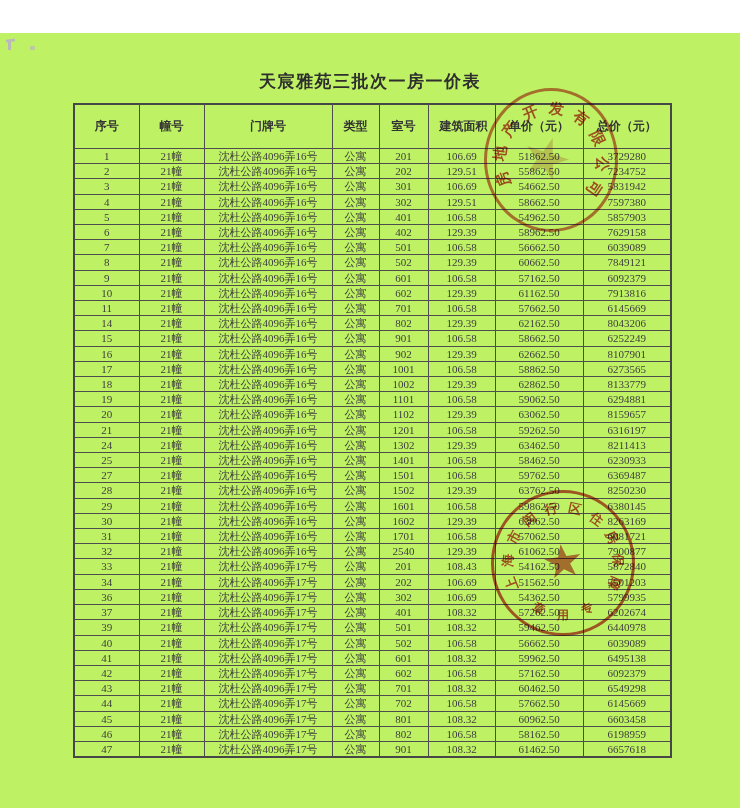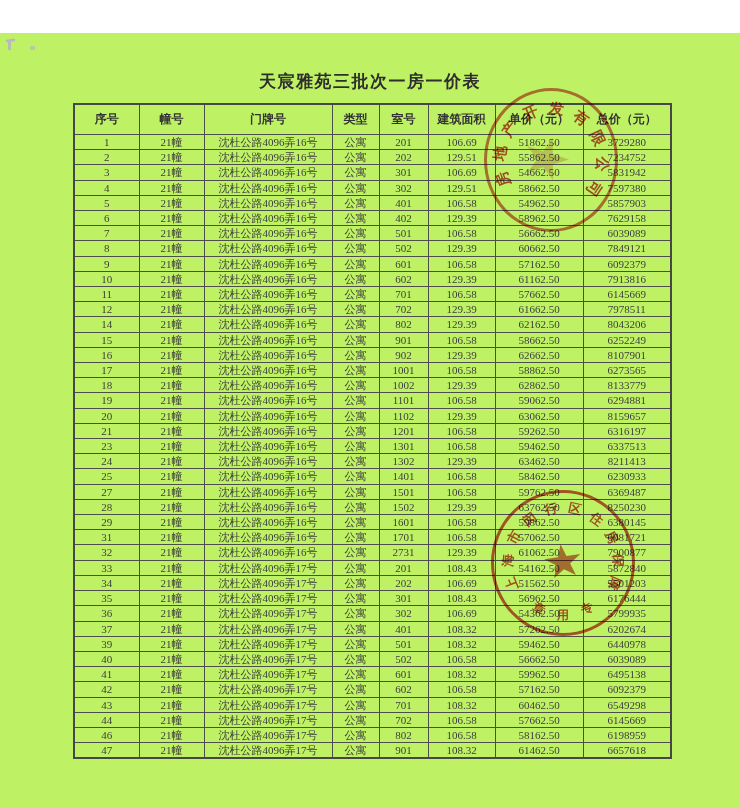--- a/index.html
+++ b/index.html
@@ -14,21 +14,21 @@
     text-align:center; font-size:17px; font-weight:bold;
     color:#2e2e2e; letter-spacing:1.5px;
   }
   table.price-table{
     position:absolute; left:73px; top:70px; width:597px;
     border-collapse:collapse; table-layout:fixed;
     border:2px solid #474747;
   }
   .price-table th{
     height:21px; font-size:12px; font-weight:bold; color:#333;
-    border:1px solid #4d4d4d; padding:4px; text-align:center;
+    border:1px solid #4d4d4d; padding:11px; text-align:center;
     white-space:nowrap; overflow:hidden;
   }
   .price-table td{
     height:14.2px; line-height:14.2px; font-size:11px; color:#3d3d3d;
     border:1px solid #4d4d4d; padding:0; text-align:center;
     white-space:nowrap; overflow:hidden;
   }
   .stamp{
     position:absolute; border-radius:50%;
     mix-blend-mode:multiply; pointer-events:none;
@@ -203,30 +203,20 @@
           <td>11</td>
           <td>21幢</td>
           <td>沈杜公路4096弄16号</td>
           <td>公寓</td>
           <td>701</td>
           <td>106.58</td>
           <td>57662.50</td>
           <td>6145669</td>
         </tr>
         <tr>
-          <td>12</td>
-          <td>21幢</td>
-          <td>沈杜公路4096弄16号</td>
-          <td>公寓</td>
-          <td>702</td>
-          <td>129.39</td>
-          <td>61662.50</td>
-          <td>7978511</td>
-        </tr>
-        <tr>
           <td>14</td>
           <td>21幢</td>
           <td>沈杜公路4096弄16号</td>
           <td>公寓</td>
           <td>802</td>
           <td>129.39</td>
           <td>62162.50</td>
           <td>8043206</td>
         </tr>
         <tr>
@@ -293,30 +283,20 @@
           <td>21</td>
           <td>21幢</td>
           <td>沈杜公路4096弄16号</td>
           <td>公寓</td>
           <td>1201</td>
           <td>106.58</td>
           <td>59262.50</td>
           <td>6316197</td>
         </tr>
         <tr>
-          <td>23</td>
-          <td>21幢</td>
-          <td>沈杜公路4096弄16号</td>
-          <td>公寓</td>
-          <td>1301</td>
-          <td>106.58</td>
-          <td>59462.50</td>
-          <td>6337513</td>
-        </tr>
-        <tr>
           <td>24</td>
           <td>21幢</td>
           <td>沈杜公路4096弄16号</td>
           <td>公寓</td>
           <td>1302</td>
           <td>129.39</td>
           <td>63462.50</td>
           <td>8211413</td>
         </tr>
         <tr>
@@ -353,35 +333,45 @@
           <td>29</td>
           <td>21幢</td>
           <td>沈杜公路4096弄16号</td>
           <td>公寓</td>
           <td>1601</td>
           <td>106.58</td>
           <td>59862.50</td>
           <td>6380145</td>
         </tr>
         <tr>
+          <td>30</td>
+          <td>21幢</td>
+          <td>沈杜公路4096弄16号</td>
+          <td>公寓</td>
+          <td>1602</td>
+          <td>129.39</td>
+          <td>63862.50</td>
+          <td>8263169</td>
+        </tr>
+        <tr>
           <td>31</td>
           <td>21幢</td>
           <td>沈杜公路4096弄16号</td>
           <td>公寓</td>
           <td>1701</td>
           <td>106.58</td>
           <td>57062.50</td>
           <td>6081721</td>
         </tr>
         <tr>
           <td>32</td>
           <td>21幢</td>
           <td>沈杜公路4096弄16号</td>
           <td>公寓</td>
-          <td>2731</td>
+          <td>2540</td>
           <td>129.39</td>
           <td>61062.50</td>
           <td>7900877</td>
         </tr>
         <tr>
           <td>33</td>
           <td>21幢</td>
           <td>沈杜公路4096弄17号</td>
           <td>公寓</td>
           <td>201</td>
@@ -393,30 +383,20 @@
           <td>34</td>
           <td>21幢</td>
           <td>沈杜公路4096弄17号</td>
           <td>公寓</td>
           <td>202</td>
           <td>106.69</td>
           <td>51562.50</td>
           <td>5501203</td>
         </tr>
         <tr>
-          <td>35</td>
-          <td>21幢</td>
-          <td>沈杜公路4096弄17号</td>
-          <td>公寓</td>
-          <td>301</td>
-          <td>108.43</td>
-          <td>56962.50</td>
-          <td>6176444</td>
-        </tr>
-        <tr>
           <td>36</td>
           <td>21幢</td>
           <td>沈杜公路4096弄17号</td>
           <td>公寓</td>
           <td>302</td>
           <td>106.69</td>
           <td>54362.50</td>
           <td>5799935</td>
         </tr>
         <tr>
@@ -481,20 +461,30 @@
         </tr>
         <tr>
           <td>44</td>
           <td>21幢</td>
           <td>沈杜公路4096弄17号</td>
           <td>公寓</td>
           <td>702</td>
           <td>106.58</td>
           <td>57662.50</td>
           <td>6145669</td>
+        </tr>
+        <tr>
+          <td>45</td>
+          <td>21幢</td>
+          <td>沈杜公路4096弄17号</td>
+          <td>公寓</td>
+          <td>801</td>
+          <td>108.32</td>
+          <td>60962.50</td>
+          <td>6603458</td>
         </tr>
         <tr>
           <td>46</td>
           <td>21幢</td>
           <td>沈杜公路4096弄17号</td>
           <td>公寓</td>
           <td>802</td>
           <td>106.58</td>
           <td>58162.50</td>
           <td>6198959</td>

